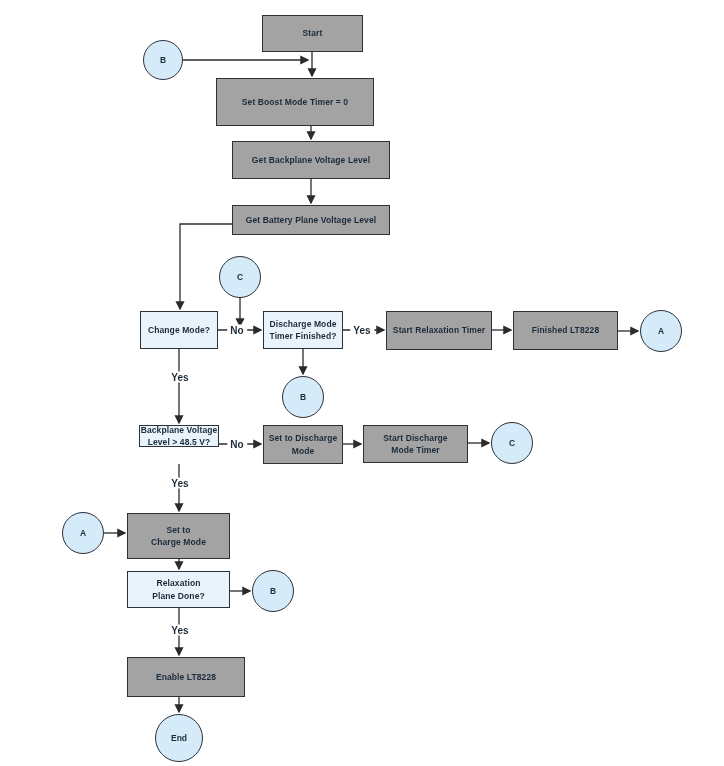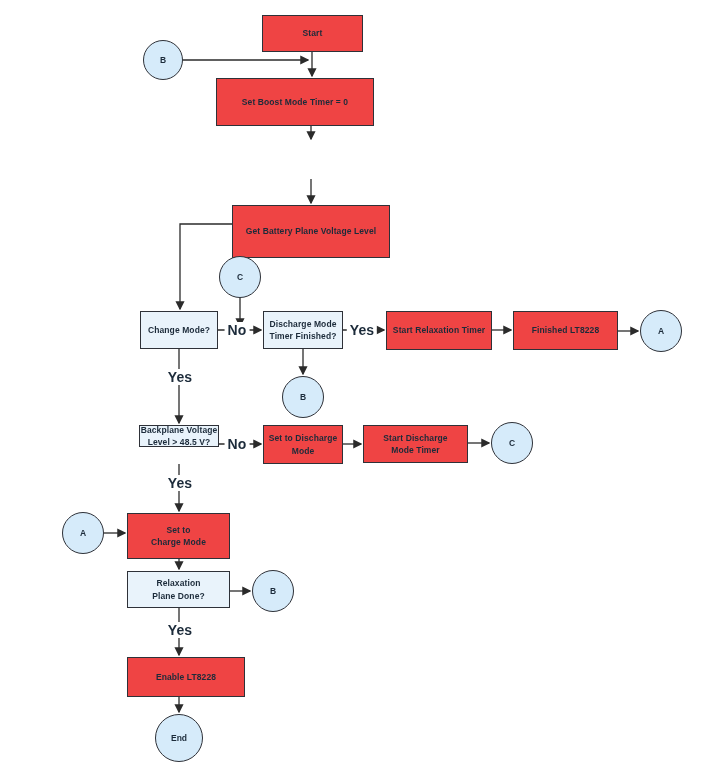--- a/index.html
+++ b/index.html
@@ -20,41 +20,41 @@
     align-items: center;
     justify-content: center;
     text-align: center;
     font-size: 8.5px;
     font-weight: bold;
     line-height: 1.45;
     color: #1c2b3a;
     white-space: pre-line;
     letter-spacing: 0.1px;
   }
-  .process { background: #ef4444; }
+  .process { background: #a3a3a3; }
   .decision { background: #e9f3fb; }
   .circle {
     position: absolute;
     box-sizing: border-box;
     border: 1.5px solid #2e3138;
     border-radius: 50%;
     background: #d6ebfa;
     display: flex;
     align-items: center;
     justify-content: center;
     font-size: 8.5px;
     font-weight: bold;
     color: #1c2b3a;
   }
   .edge-label {
     position: absolute;
     transform: translate(-50%, -50%);
     background: #ffffff;
     padding: 0 3px;
-    font-size: 14px;
+    font-size: 10px;
     font-weight: bold;
     color: #1c2b3a;
     letter-spacing: 0.1px;
   }
   line, polyline { stroke: #2b2b2b; stroke-width: 1.3; fill: none; }
 </style>
 </head>
 <body>
 
 <div id="canvas">
@@ -104,21 +104,22 @@
 
     <line x1="230" y1="591" x2="250" y2="591" marker-end="url(#arr)"></line>
 
     <line x1="179" y1="608" x2="179" y2="655" marker-end="url(#arr)"></line>
 
     <line x1="179" y1="697" x2="179" y2="712" marker-end="url(#arr)"></line>
   </svg>
 
   <div class="box process" style="left:262px;top:15px;width:101px;height:37px">Start</div>
   <div class="box process" style="left:216px;top:78px;width:158px;height:48px">Set Boost Mode Timer = 0</div>
-  <div class="box process" style="left:232px;top:205px;width:158px;height:53px">Get Battery Plane Voltage Level</div>
+  <div class="box process" style="left:232px;top:141px;width:158px;height:38px">Get Backplane Voltage Level</div>
+  <div class="box process" style="left:232px;top:205px;width:158px;height:30px">Get Battery Plane Voltage Level</div>
   <div class="box decision" style="left:140px;top:311px;width:78px;height:38px">Change Mode?</div>
   <div class="box decision" style="left:263px;top:311px;width:80px;height:38px">Discharge Mode
 Timer Finished?</div>
   <div class="box process" style="left:386px;top:311px;width:106px;height:39px">Start Relaxation Timer</div>
   <div class="box process" style="left:513px;top:311px;width:105px;height:39px">Finished LT8228</div>
   <div class="box decision" style="left:139px;top:425px;width:80px;height:22px">Backplane Voltage
 Level &gt; 48.5 V?</div>
   <div class="box process" style="left:263px;top:425px;width:80px;height:39px">Set to Discharge
 Mode</div>
   <div class="box process" style="left:363px;top:425px;width:105px;height:38px">Start Discharge

